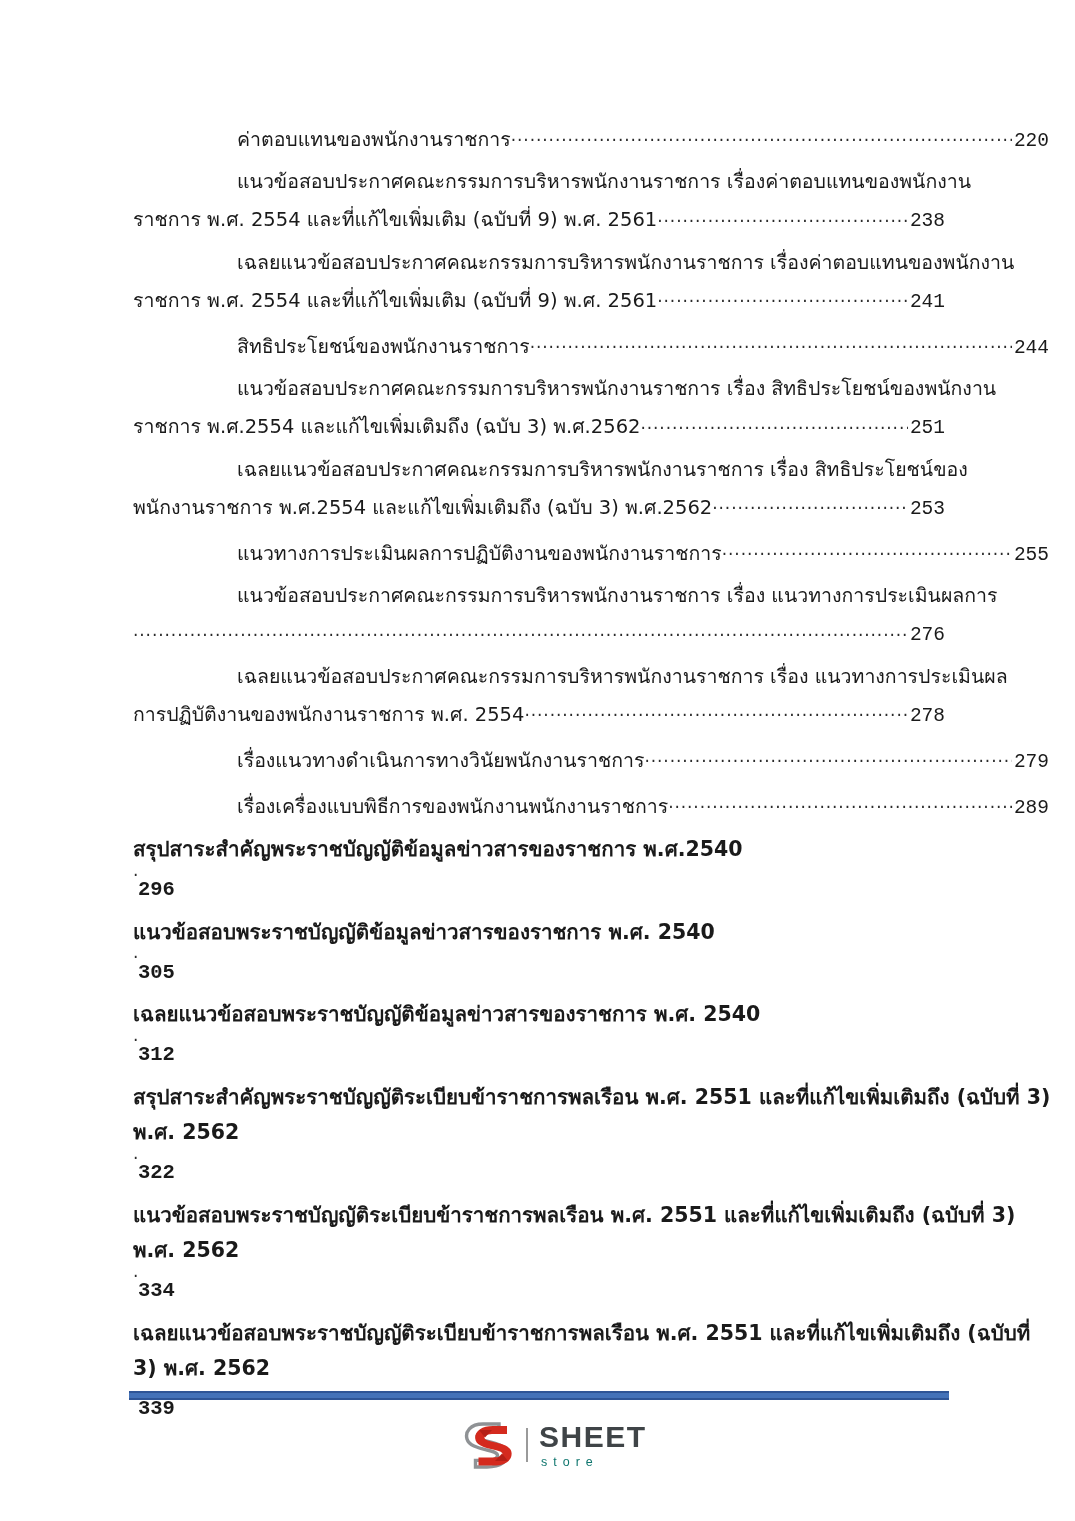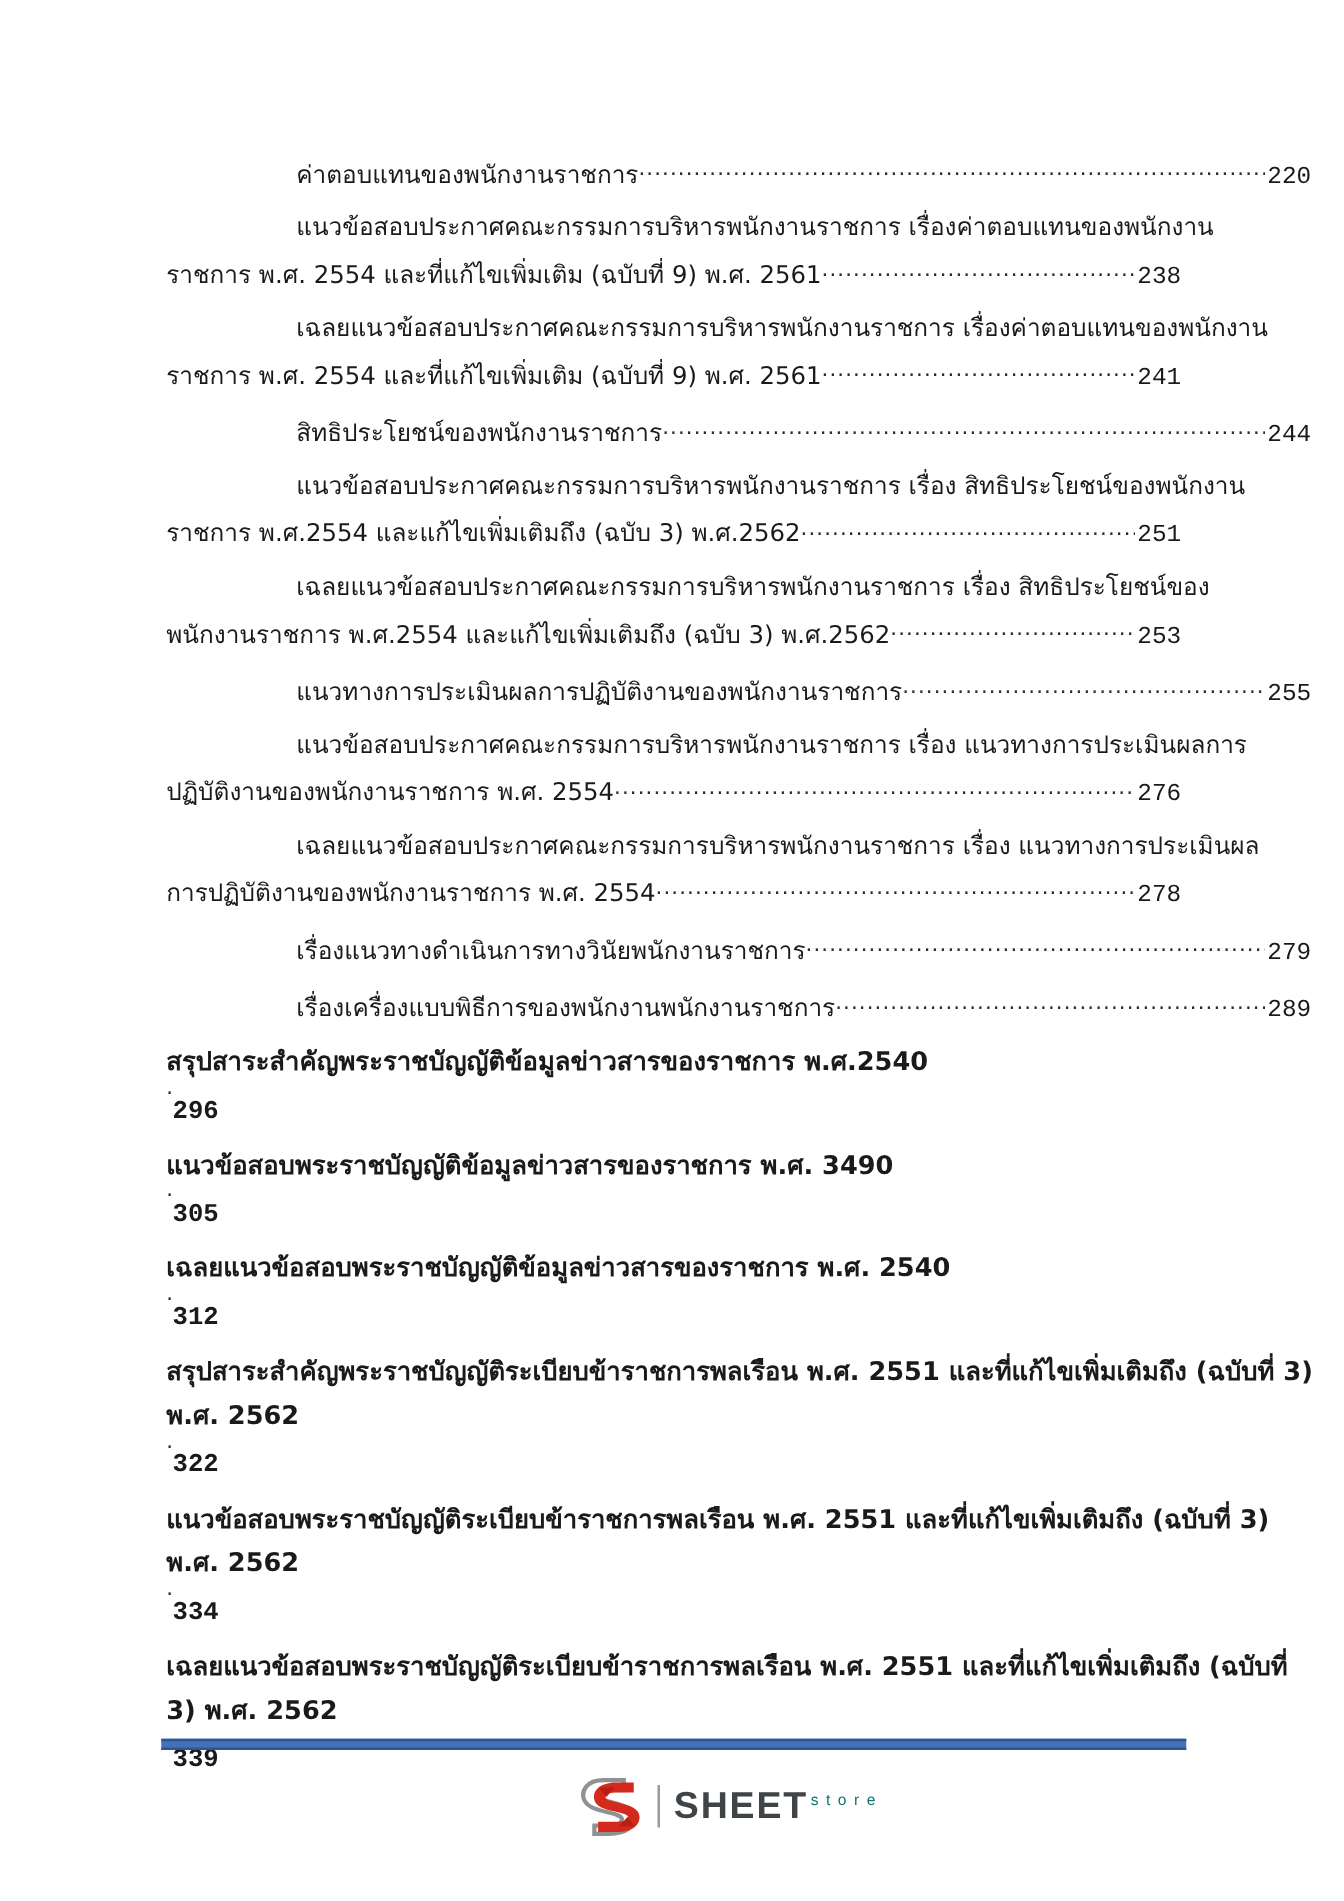--- a/index.html
+++ b/index.html
@@ -111,20 +111,21 @@
   }
   .logo-divider {
     width: 2px;
     height: 34px;
     background: #9a9a9a;
     margin: 0 11px 0 7px;
     flex: 0 0 auto;
   }
   .logo-text {
     display: flex;
+    flex-direction: column;
     justify-content: center;
     line-height: 1;
   }
   .logo-sheet {
     font-family: "Liberation Sans", sans-serif;
     font-weight: bold;
     font-size: 30px;
     letter-spacing: 1.5px;
     color: #3f4447;
   }
@@ -200,21 +201,20 @@
         <span class="label">แนวทางการประเมินผลการปฏิบัติงานของพนักงานราชการ</span>
         <span class="leader"></span>
         <span class="pageno">255</span>
       </div>
     </div>
     <div class="toc-entry lvl2">
       <div class="entry-line first nolead">
         <span class="label">แนวข้อสอบประกาศคณะกรรมการบริหารพนักงานราชการ เรื่อง แนวทางการประเมินผลการ</span>
       </div>
       <div class="entry-line second">
-        <span class="label">ปฏิบัติงานของพนักงานราชการ พ.ศ. 2554</span>
         <span class="leader"></span>
         <span class="pageno">276</span>
       </div>
     </div>
     <div class="toc-entry lvl2">
       <div class="entry-line first nolead">
         <span class="label">เฉลยแนวข้อสอบประกาศคณะกรรมการบริหารพนักงานราชการ เรื่อง แนวทางการประเมินผล</span>
       </div>
       <div class="entry-line second">
         <span class="label">การปฏิบัติงานของพนักงานราชการ พ.ศ. 2554</span>
@@ -238,21 +238,21 @@
     </div>
     <div class="toc-entry lvl1">
       <div class="entry-line first">
         <span class="label">สรุปสาระสำคัญพระราชบัญญัติข้อมูลข่าวสารของราชการ พ.ศ.2540</span>
         <span class="leader"></span>
         <span class="pageno">296</span>
       </div>
     </div>
     <div class="toc-entry lvl1">
       <div class="entry-line first">
-        <span class="label">แนวข้อสอบพระราชบัญญัติข้อมูลข่าวสารของราชการ พ.ศ. 3490</span>
+        <span class="label">แนวข้อสอบพระราชบัญญัติข้อมูลข่าวสารของราชการ พ.ศ. 2540</span>
         <span class="leader"></span>
         <span class="pageno">305</span>
       </div>
     </div>
     <div class="toc-entry lvl1">
       <div class="entry-line first">
         <span class="label">เฉลยแนวข้อสอบพระราชบัญญัติข้อมูลข่าวสารของราชการ พ.ศ. 2540</span>
         <span class="leader"></span>
         <span class="pageno">312</span>
       </div>

